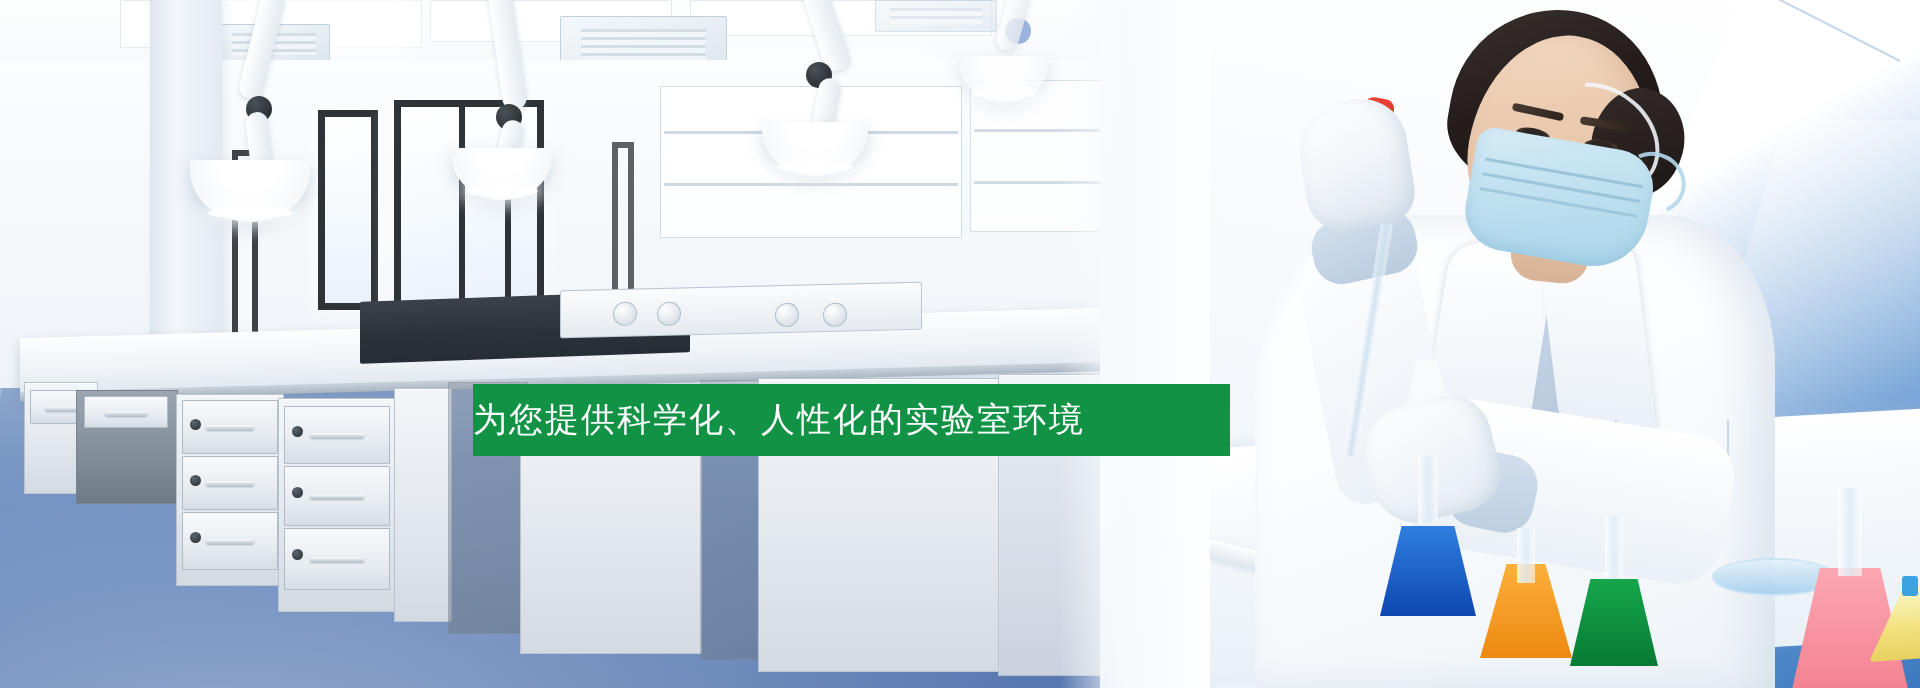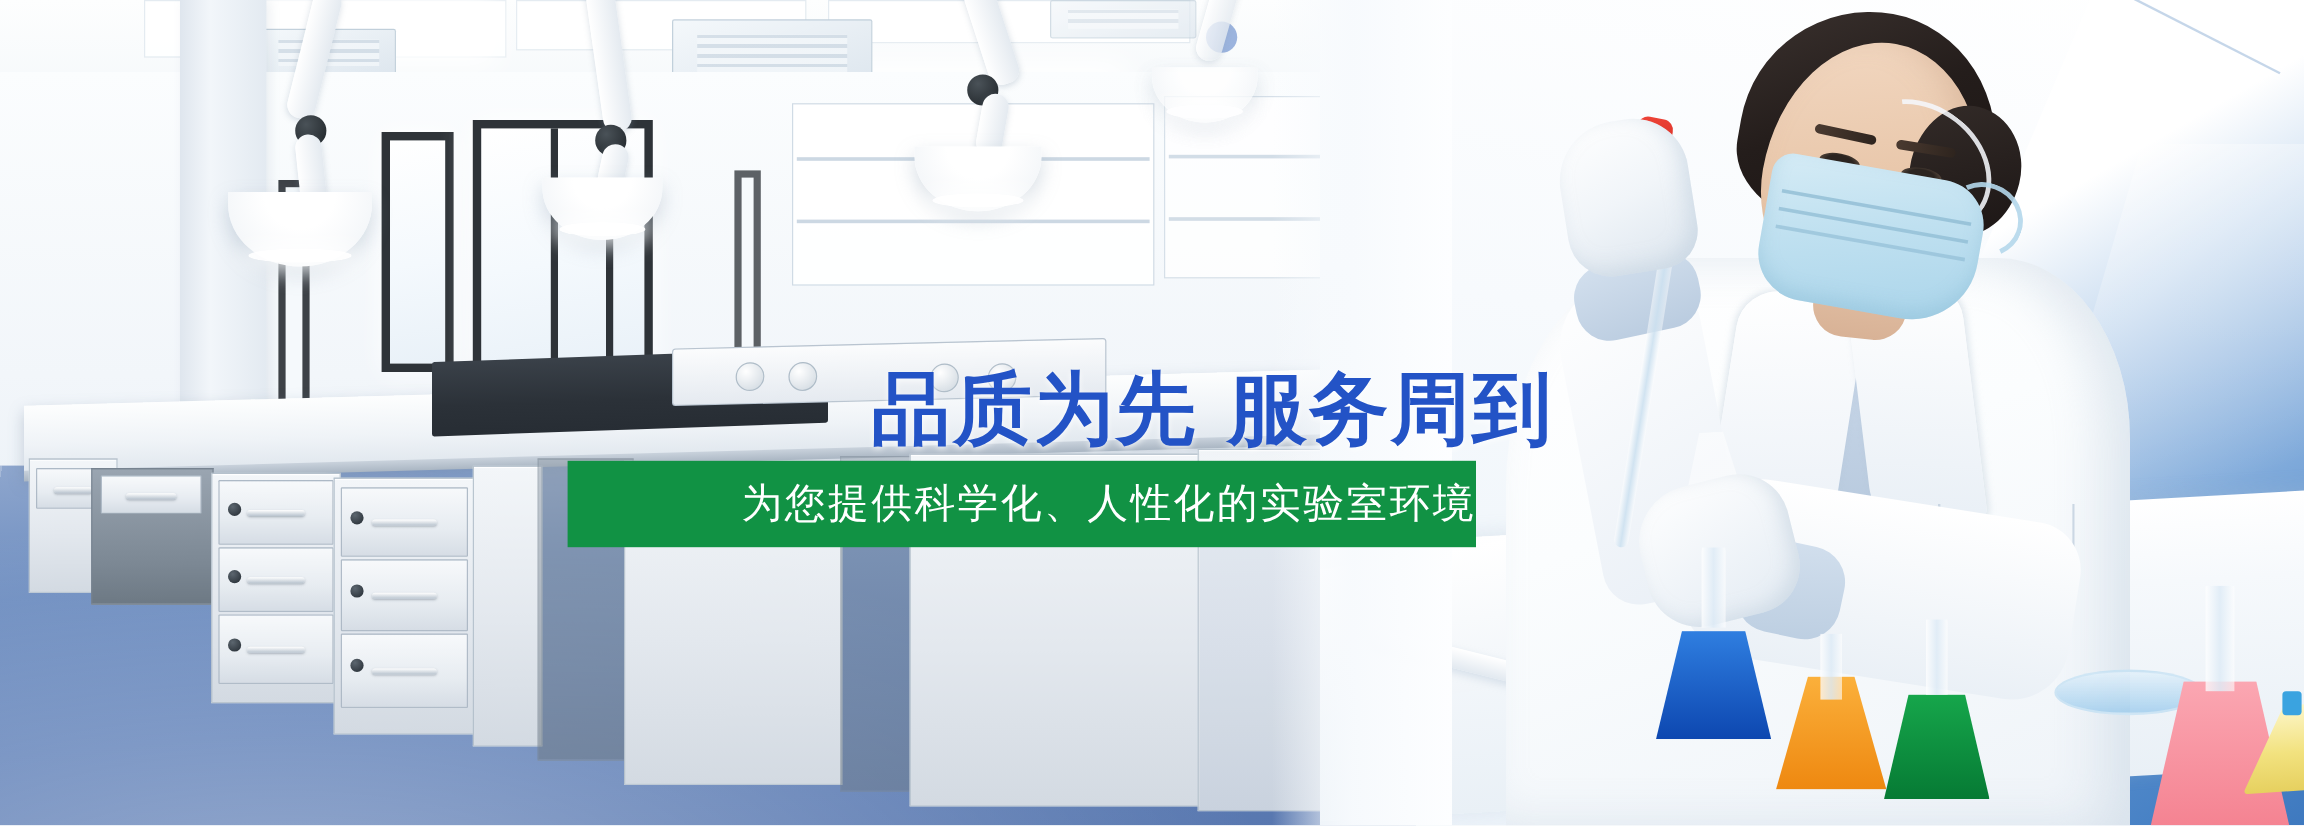--- a/index.html
+++ b/index.html
@@ -404,21 +404,21 @@
     position:absolute;left:726px;top:296px;
     font-family:"DejaVu Sans","Liberation Sans",sans-serif;
     font-size:66px;font-weight:bold;letter-spacing:2px;
     color:#2353c6;
     white-space:nowrap;
     text-shadow:0 2px 5px rgba(255,255,255,.8);
   }
   .subbar{
     position:absolute;left:473px;top:384px;width:757px;height:72px;
     background:#119244;
-    display:flex;align-items:center;justify-content:flex-end;
+    display:flex;align-items:center;justify-content:flex-start;
   }
   .subbar-text{
     font-family:"DejaVu Sans","Liberation Sans",sans-serif;
     font-size:34px;color:#ffffff;letter-spacing:2px;white-space:nowrap;
   }
 </style>
 </head>
 <body>
 
 <div class="banner">
@@ -599,19 +599,18 @@
     </div>
 
     <div class="rack" style="left:790px;bottom:34px;"></div>
     <div class="tube" style="left:802px;bottom:92px;background:#3aa3e0;"></div>
 
   </div>
 
   <div class="seam"></div>
 
 
-  <div class="headline">品质为先 服务周到</div>
 
   <div class="subbar">
     <span class="subbar-text">为您提供科学化、人性化的实验室环境</span>
   </div>
 
 </div>
 
 </body></html>

